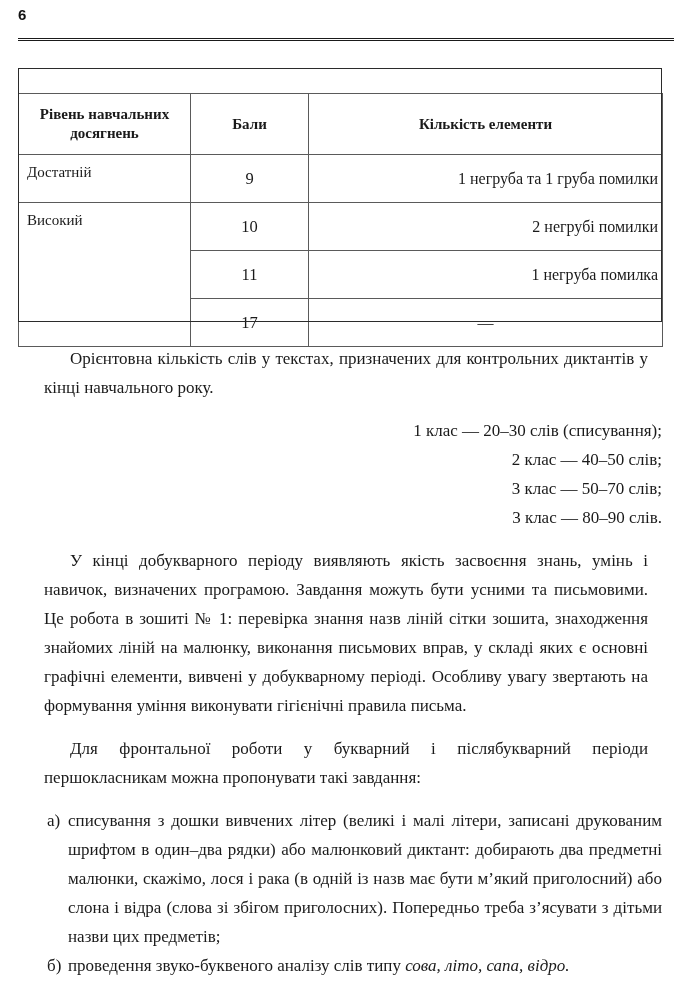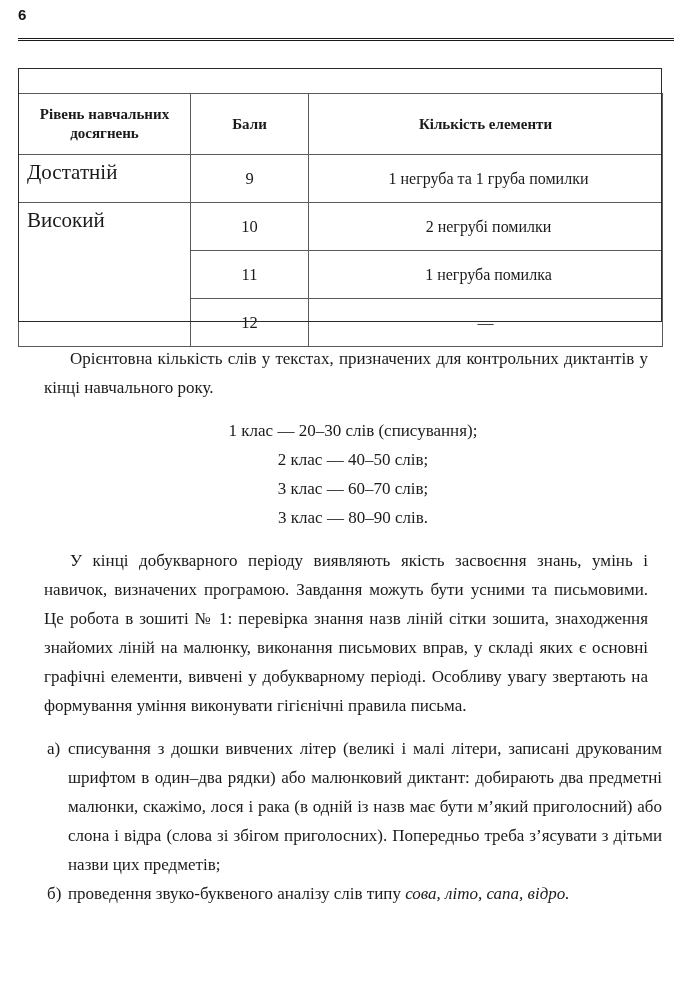--- a/index.html
+++ b/index.html
@@ -72,32 +72,32 @@
     line-height: 19px;
     padding: 11px 6px;
   }
   .col-level  { width: 172px; }
   .col-points { width: 118px; }
   .col-errors { width: 354px; }
 
   td.cell-level {
     text-align: left;
     padding: 7px 4px 7px 8px;
-    font-size: 21px;
+    font-size: 15px;
     line-height: 21px;
     vertical-align: top;
   }
   td.cell-points {
     text-align: center;
     font-size: 16.5px;
     line-height: 21px;
     padding: 13px 4px;
   }
   td.cell-errors {
-    text-align: center;
+    text-align: right;
     font-size: 16px;
     line-height: 21px;
     padding: 13px 4px 13px 10px;
   }
   td.cell-errors.dash {
     text-align: center;
     padding-left: 4px;
   }
   
   .table-frame {
@@ -125,21 +125,21 @@
     text-align: justify;
     text-indent: 26px;
     hyphens: manual;
   }
 
   p.list-line {
     margin: 0;
     font-size: 17px;
     line-height: 29px;
     text-indent: 14px;
-    text-align: center;
+    text-align: right;
   }
 
   ol.lettered {
     margin: 0;
     padding: 0;
     list-style: none;
   }
   ol.lettered > li {
     position: relative;
     padding-left: 38px;
@@ -187,40 +187,41 @@
       <tr>
         <td class="cell-level" rowspan="3">Високий</td>
         <td class="cell-points">10</td>
         <td class="cell-errors">2 негрубі помилки</td>
       </tr>
       <tr>
         <td class="cell-points">11</td>
         <td class="cell-errors">1 негруба помилка</td>
       </tr>
       <tr>
-        <td class="cell-points">12</td>
+        <td class="cell-points">17</td>
         <td class="cell-errors dash">—</td>
       </tr>
     </tbody>
   </table>
   <div class="table-frame"></div>
 
   <div class="body-text">
 
     <p class="para">Орієнтовна кількість слів у текстах, призначених для контрольних диктантів у кінці навчального року.</p>
 
 
     <p class="list-line">1 клас — 20–30 слів (списування);</p>
     <p class="list-line">2 клас — 40–50 слів;</p>
-    <p class="list-line">3 клас — 60–70 слів;</p>
+    <p class="list-line">3 клас — 50–70 слів;</p>
     <p class="list-line">3 клас — 80–90 слів.</p>
 
 
     <p class="para">У кінці добукварного періоду виявляють якість засвоєння знань, умінь і навичок, визначених програмою. Завдання можуть бути усними та письмовими. Це робота в зошиті № 1: перевірка знання назв ліній сітки зошита, знаходження знайомих ліній на малюнку, виконання письмових вправ, у складі яких є основні графічні елементи, вивчені у добукварному періоді. Особливу увагу звертають на формування уміння виконувати гігієнічні правила письма.</p>
 
+    <p class="para">Для фронтальної роботи у букварний і післябукварний періоди першокласникам можна пропонувати такі завдання:</p>
 
     <ol class="lettered">
       <li>
         <span class="marker">а)</span><span>списування з дошки вивчених літер (великі і малі літери, записані друкованим шрифтом в один–два рядки) або малюнковий диктант: добирають два предметні малюнки, скажімо, лося і рака (в одній із назв має бути м’який приголосний) або слона і відра (слова зі збігом приголосних). Попередньо треба з’ясувати з дітьми назви цих предметів;</span>
       </li>
       <li>
         <span class="marker">б)</span><span>проведення звуко-буквеного аналізу слів типу </span><em class="term">сова, літо, сапа, відро.</em>
       </li>
     </ol>
 

